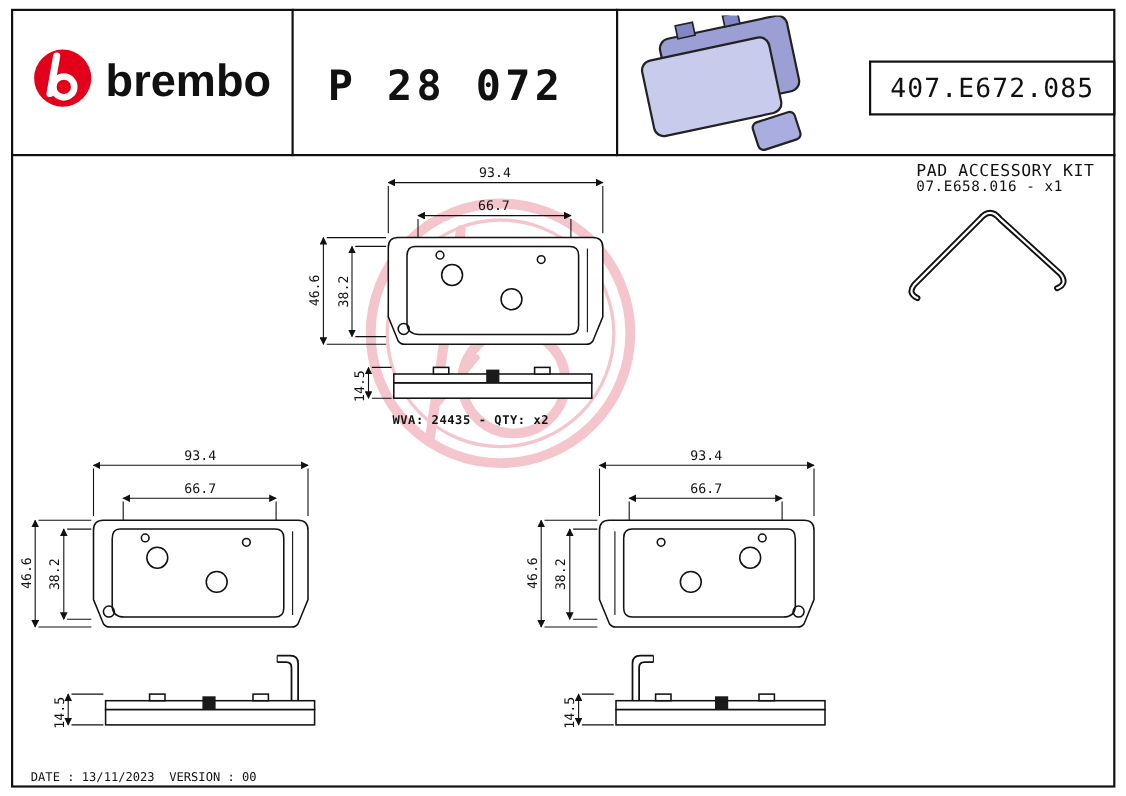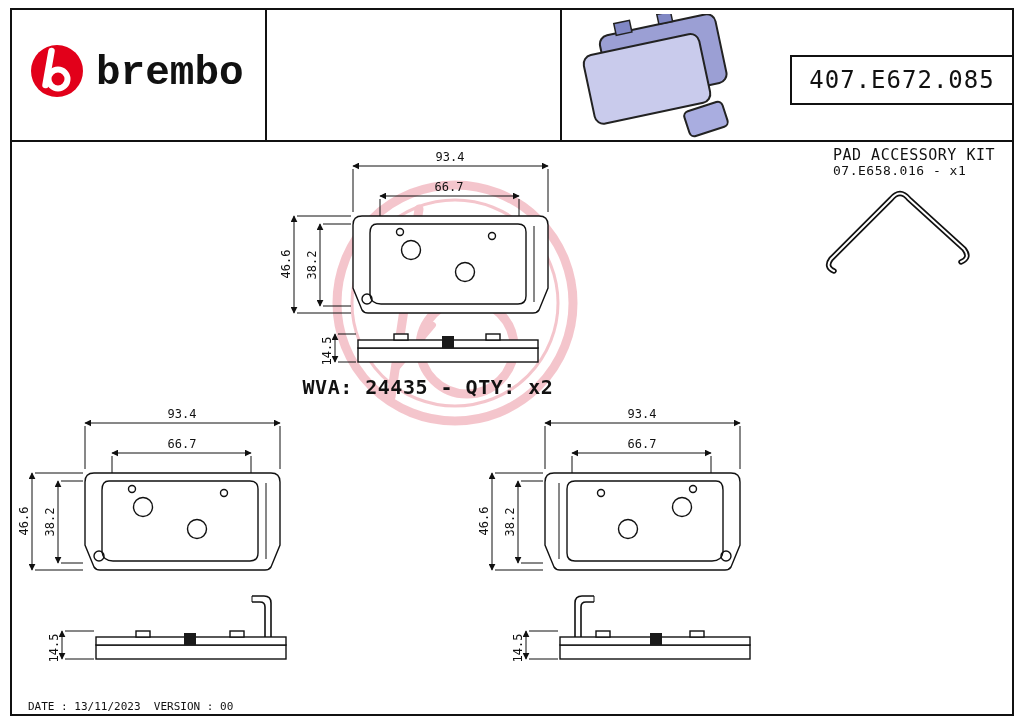--- a/index.html
+++ b/index.html
@@ -3,29 +3,29 @@
 <meta charset="utf-8">
 <style>
   html,body{margin:0;padding:0;background:#e8e8e8;}
   *{box-sizing:border-box;}
   .page{position:relative;width:1024px;height:724px;background:#fff;margin:0 auto;
         font-family:"DejaVu Sans Mono",monospace;color:#111;overflow:hidden;}
   .abs{position:absolute;}
   .frame{left:10px;top:8px;width:1004px;height:708px;border:2px solid #111;}
   .hline{border-top:2px solid #111;}
   .vline{border-left:2px solid #111;}
-  .wordmark{font-family:Liberation Mono, monospace;font-weight:bold;font-size:41px;
+  .wordmark{font-family:Liberation Sans, sans-serif;font-weight:bold;font-size:41px;
             letter-spacing:0px;color:#111;}
   .partcode{font-weight:bold;font-size:38px;letter-spacing:4px;}
   .catalog-box{left:790px;top:55px;width:224px;height:50px;border:2px solid #111;
                display:flex;align-items:center;justify-content:center;}
   .catalog-text{font-size:24px;letter-spacing:1px;}
   .acc-title{font-size:15px;letter-spacing:0.5px;}
   .acc-code{font-size:13px;letter-spacing:0.5px;}
-  .wva{font-weight:bold;font-size:20px;letter-spacing:0.5px;text-align:center;width:300px;}
+  .wva{font-weight:bold;font-size:11px;letter-spacing:0.5px;text-align:center;width:300px;}
   .footer-text{font-size:11px;white-space:pre;}
   .drawing line{stroke:#111;stroke-width:1;}
   .drawing text{font-family:"DejaVu Sans Mono",monospace;font-size:12px;fill:#111;}
   .s{fill:#fff;stroke:#111;stroke-width:1.4;}
   .sn{fill:none;stroke:#111;stroke-width:1.4;}
   .wire{fill:none;stroke:#111;stroke-width:1.6;}
 </style>
 </head>
 <body>
 
@@ -44,20 +44,21 @@
   <div class="abs vline" style="left:265px;top:8px;height:134px;"></div>
   <div class="abs vline" style="left:560px;top:8px;height:134px;"></div>
 
   <svg class="abs" style="left:28px;top:42px" width="58" height="58" viewBox="0 0 58 58">
     <circle cx="29" cy="29" r="26" fill="#e2001a"></circle>
     <path d="M23.5,9 L17.5,43" stroke="#fff" stroke-width="6.5" fill="none" stroke-linecap="round"></path>
     <circle cx="30" cy="37" r="9.5" stroke="#fff" stroke-width="6" fill="none"></circle>
   </svg>
   <div class="abs wordmark" style="left:96px;top:50px">brembo</div>
 
+  <div class="abs partcode" style="left:298px;top:56px">P 28 072</div>
 
   <svg class="abs" style="left:572px;top:14px" width="168" height="128" viewBox="0 0 168 128">
     <g transform="rotate(-12 84 64)">
       <rect x="36" y="12" width="118" height="70" rx="9" fill="#9b9fd4" stroke="#222" stroke-width="2"></rect>
       <rect x="54" y="2" width="16" height="12" fill="#8087c4" stroke="#222" stroke-width="1.5"></rect>
       <rect x="98" y="2" width="14" height="10" fill="#8087c4" stroke="#222" stroke-width="1.5"></rect>
       <rect x="16" y="28" width="118" height="70" rx="9" fill="#c9cbec" stroke="#222" stroke-width="2"></rect>
     </g>
     <rect x="114" y="92" width="40" height="26" rx="5" fill="#a9ade0" stroke="#222" stroke-width="2" transform="rotate(-18 134 105)"></rect>
   </svg>

